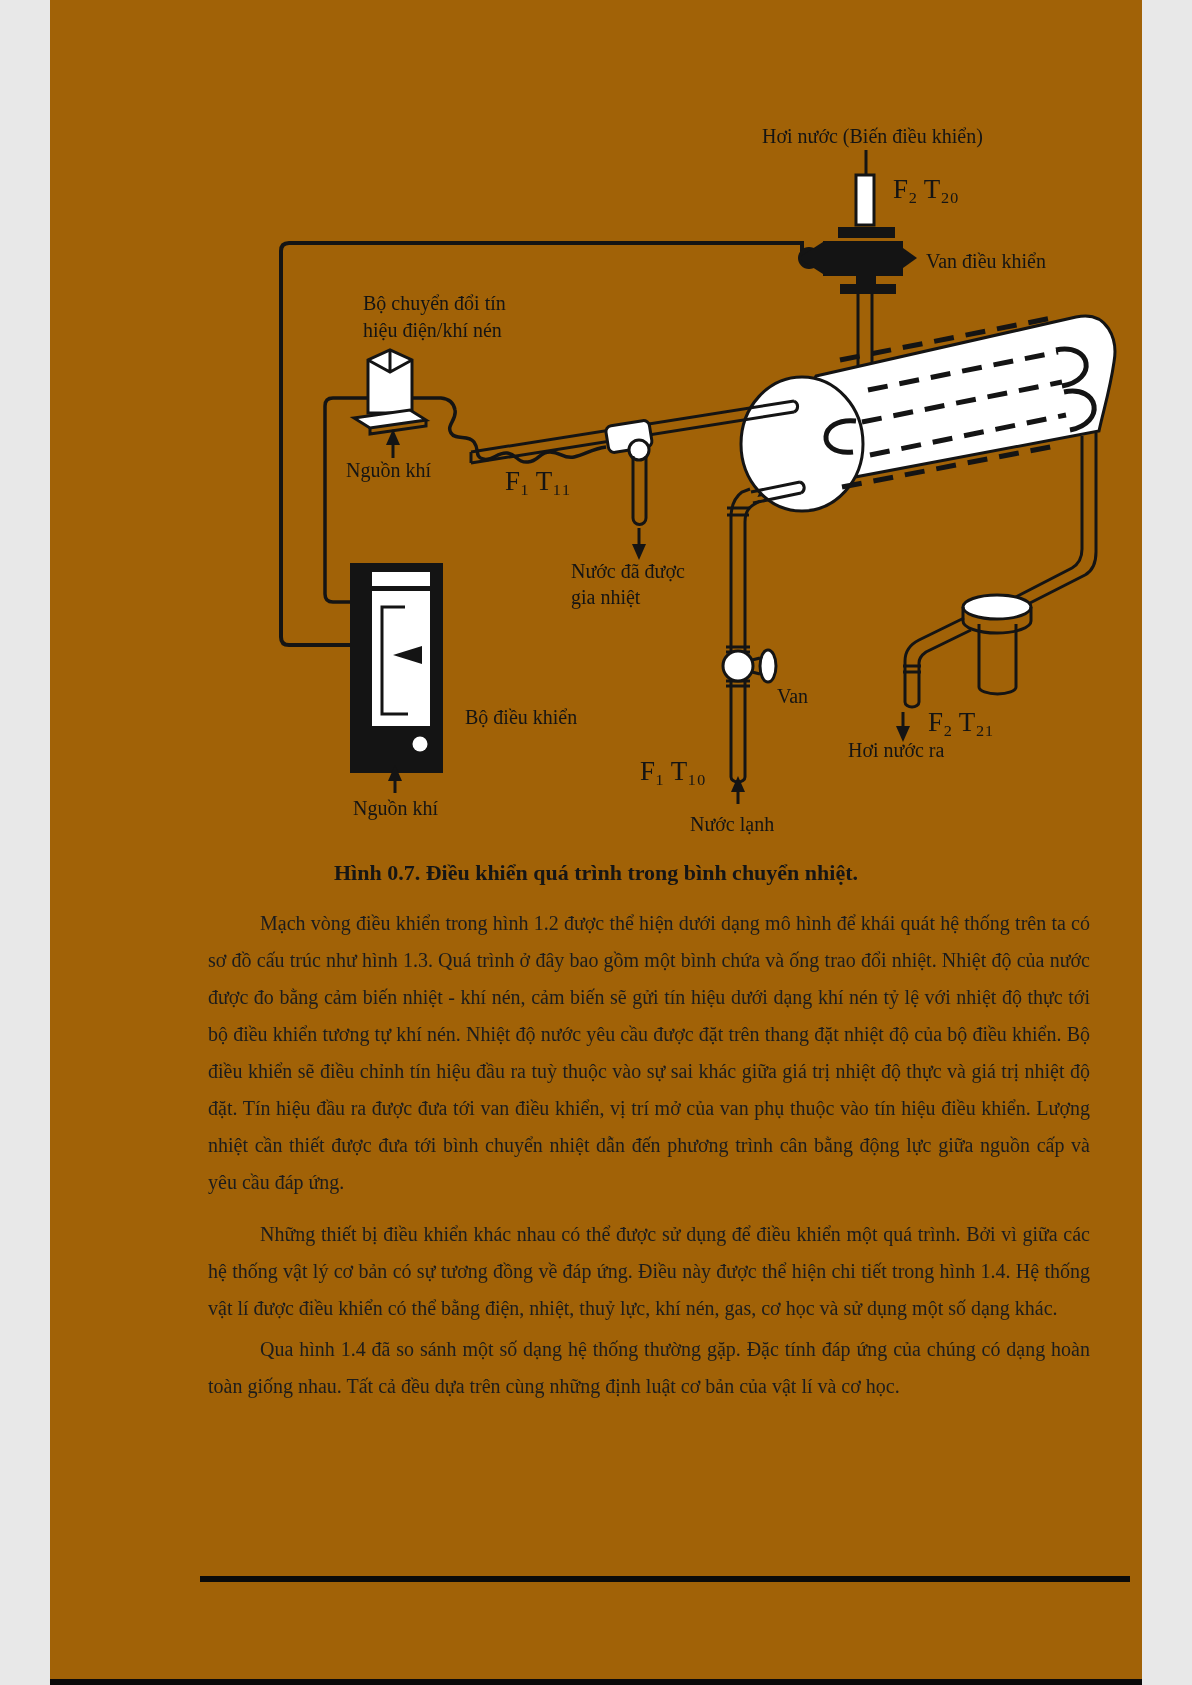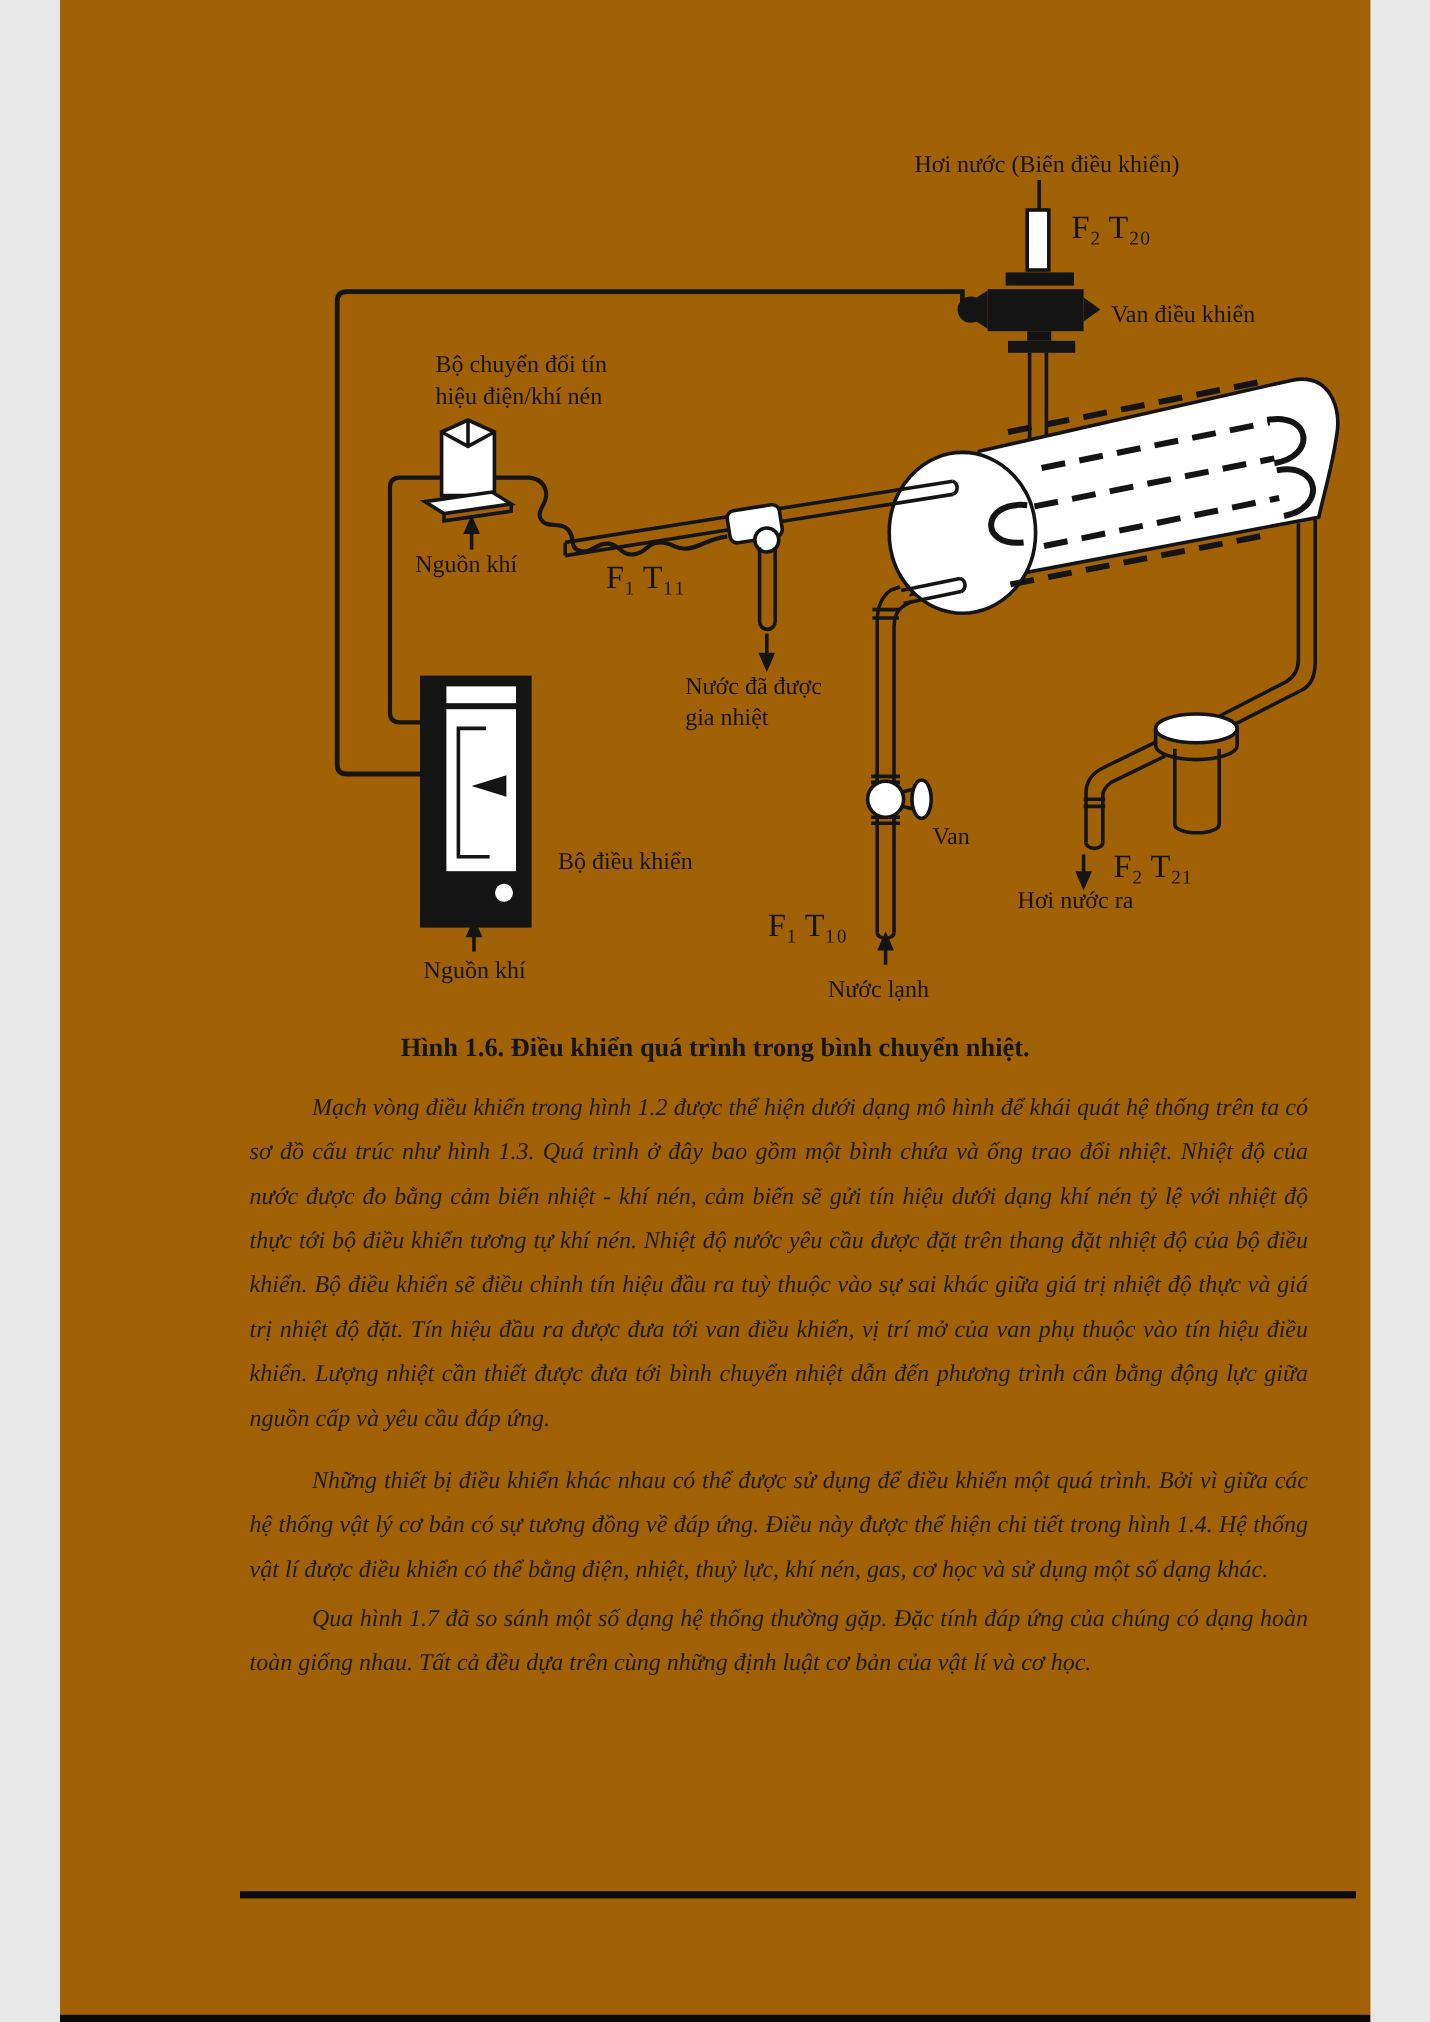--- a/index.html
+++ b/index.html
@@ -25,21 +25,21 @@
   .blk{fill:#141414;stroke:none;}
   .wht{fill:#ffffff;stroke:none;}
   .caption{
     position:absolute;top:860px;left:0;width:100%;
     text-align:center;font-weight:bold;font-size:22px;color:#151515;
   }
   .bodytext{
     position:absolute;top:905px;left:158px;width:882px;
     font-size:20px;line-height:37px;text-align:justify;color:#1c1c1c;
   }
-  .bodytext p{margin:0;text-indent:52px;font-style:italic;}
+  .bodytext p{margin:0;text-indent:52px;}
   .bodytext p.p2{margin-top:15px;}
   .bodytext p.p3{margin-top:4px;}
   .rule{position:absolute;top:1576px;left:150px;width:930px;height:6px;background:#0a0a0a;}
   .bottom-strip{position:absolute;top:1679px;left:0;width:100%;height:6px;background:#0a0a0a;}
 </style>
 </head>
 <body>
 
 <div class="page">
 
@@ -163,23 +163,23 @@
       <circle class="wht" cx="370" cy="744" r="7.5"></circle>
     </g>
     <text class="lbl" x="415" y="724">Bộ điều khiển</text>
     <g>
       <path class="pipe" d="M 345,793 L 345,778"></path>
       <polygon class="blk" points="338,781 345,765 352,781"></polygon>
     </g>
     <text class="lbl" x="303" y="815">Nguồn khí</text>
   </svg>
 
-  <div class="caption">Hình 1.6. Điều khiển quá trình trong bình chuyển nhiệt.</div>
+  <div class="caption">Hình 0.7. Điều khiển quá trình trong bình chuyển nhiệt.</div>
 
   <div class="bodytext">
     <p class="p1">Mạch vòng điều khiển trong hình 1.2 được thể hiện dưới dạng mô hình để khái quát hệ thống trên ta có sơ đồ cấu trúc như hình 1.3. Quá trình ở đây bao gồm một bình chứa và ống trao đổi nhiệt. Nhiệt độ của nước được đo bằng cảm biến nhiệt - khí nén, cảm biến sẽ gửi tín hiệu dưới dạng khí nén tỷ lệ với nhiệt độ thực tới bộ điều khiển tương tự khí nén. Nhiệt độ nước yêu cầu được đặt trên thang đặt nhiệt độ của bộ điều khiển. Bộ điều khiển sẽ điều chỉnh tín hiệu đầu ra tuỳ thuộc vào sự sai khác giữa giá trị nhiệt độ thực và giá trị nhiệt độ đặt. Tín hiệu đầu ra được đưa tới van điều khiển, vị trí mở của van phụ thuộc vào tín hiệu điều khiển. Lượng nhiệt cần thiết được đưa tới bình chuyển nhiệt dẫn đến phương trình cân bằng động lực giữa nguồn cấp và yêu cầu đáp ứng.</p>
     <p class="p2">Những thiết bị điều khiển khác nhau có thể được sử dụng để điều khiển một quá trình. Bởi vì giữa các hệ thống vật lý cơ bản có sự tương đồng về đáp ứng. Điều này được thể hiện chi tiết trong hình 1.4. Hệ thống vật lí được điều khiển có thể bằng điện, nhiệt, thuỷ lực, khí nén, gas, cơ học và sử dụng một số dạng khác.</p>
-    <p class="p3">Qua hình 1.7 đã so sánh một số dạng hệ thống thường gặp. Đặc tính đáp ứng của chúng có dạng hoàn toàn giống nhau. Tất cả đều dựa trên cùng những định luật cơ bản của vật lí và cơ học.</p>
+    <p class="p3">Qua hình 1.4 đã so sánh một số dạng hệ thống thường gặp. Đặc tính đáp ứng của chúng có dạng hoàn toàn giống nhau. Tất cả đều dựa trên cùng những định luật cơ bản của vật lí và cơ học.</p>
   </div>
 
   <div class="rule"></div>
   <div class="bottom-strip"></div>
 </div>
 
 </body></html>

